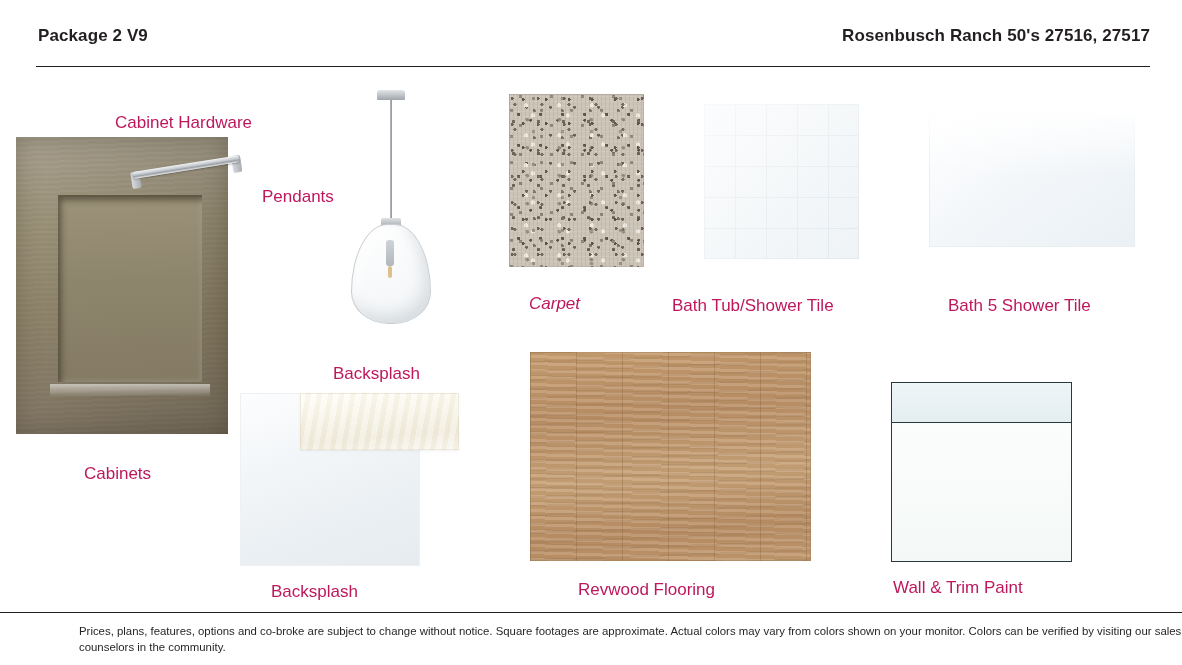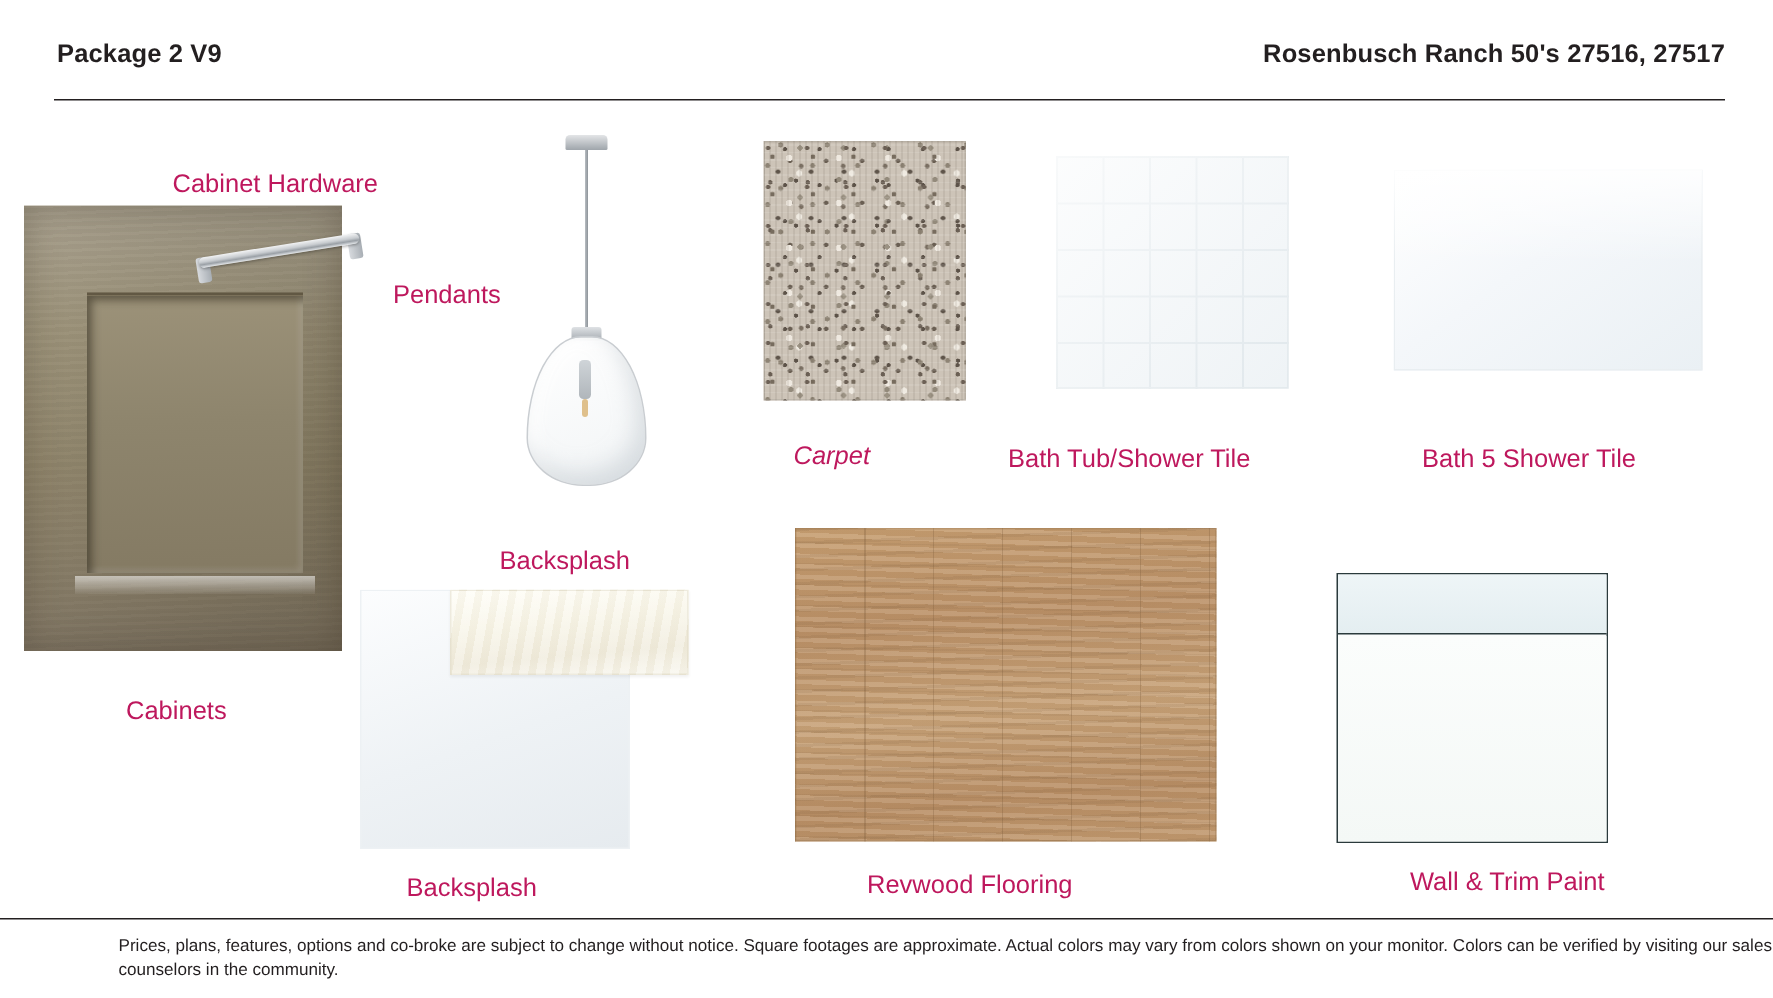--- a/index.html
+++ b/index.html
@@ -228,21 +228,21 @@
   
   .lbl-cabinet-hardware { left: 115px; top: 113px; }
   .lbl-cabinets        { left: 84px;  top: 464px; }
   .lbl-pendants        { left: 262px; top: 187px; }
   .lbl-backsplash      { left: 333px; top: 364px; }
   .lbl-countertops     { left: 271px; top: 582px; }
   .lbl-carpet          { left: 529px; top: 294px; font-style: italic; }
   .lbl-flooring        { left: 578px; top: 580px; text-align: right; }
   .lbl-hall-tile       { left: 672px; top: 296px; }
   .lbl-bath-tile       { left: 948px; top: 296px; }
-  .lbl-paint           { left: 940px; top: 578px; }
+  .lbl-paint           { left: 893px; top: 578px; }
 
   
   .footer-rule {
     position: absolute; left: 0; top: 612px; width: 1182px;
     border-bottom: 1.4px solid #231f20;
   }
   .footer-text {
     position: absolute; left: 31px; top: 623px; width: 1128px;
     font-size: 11.4px; line-height: 16px; color: #231f20; margin-left: 48px;
   }

